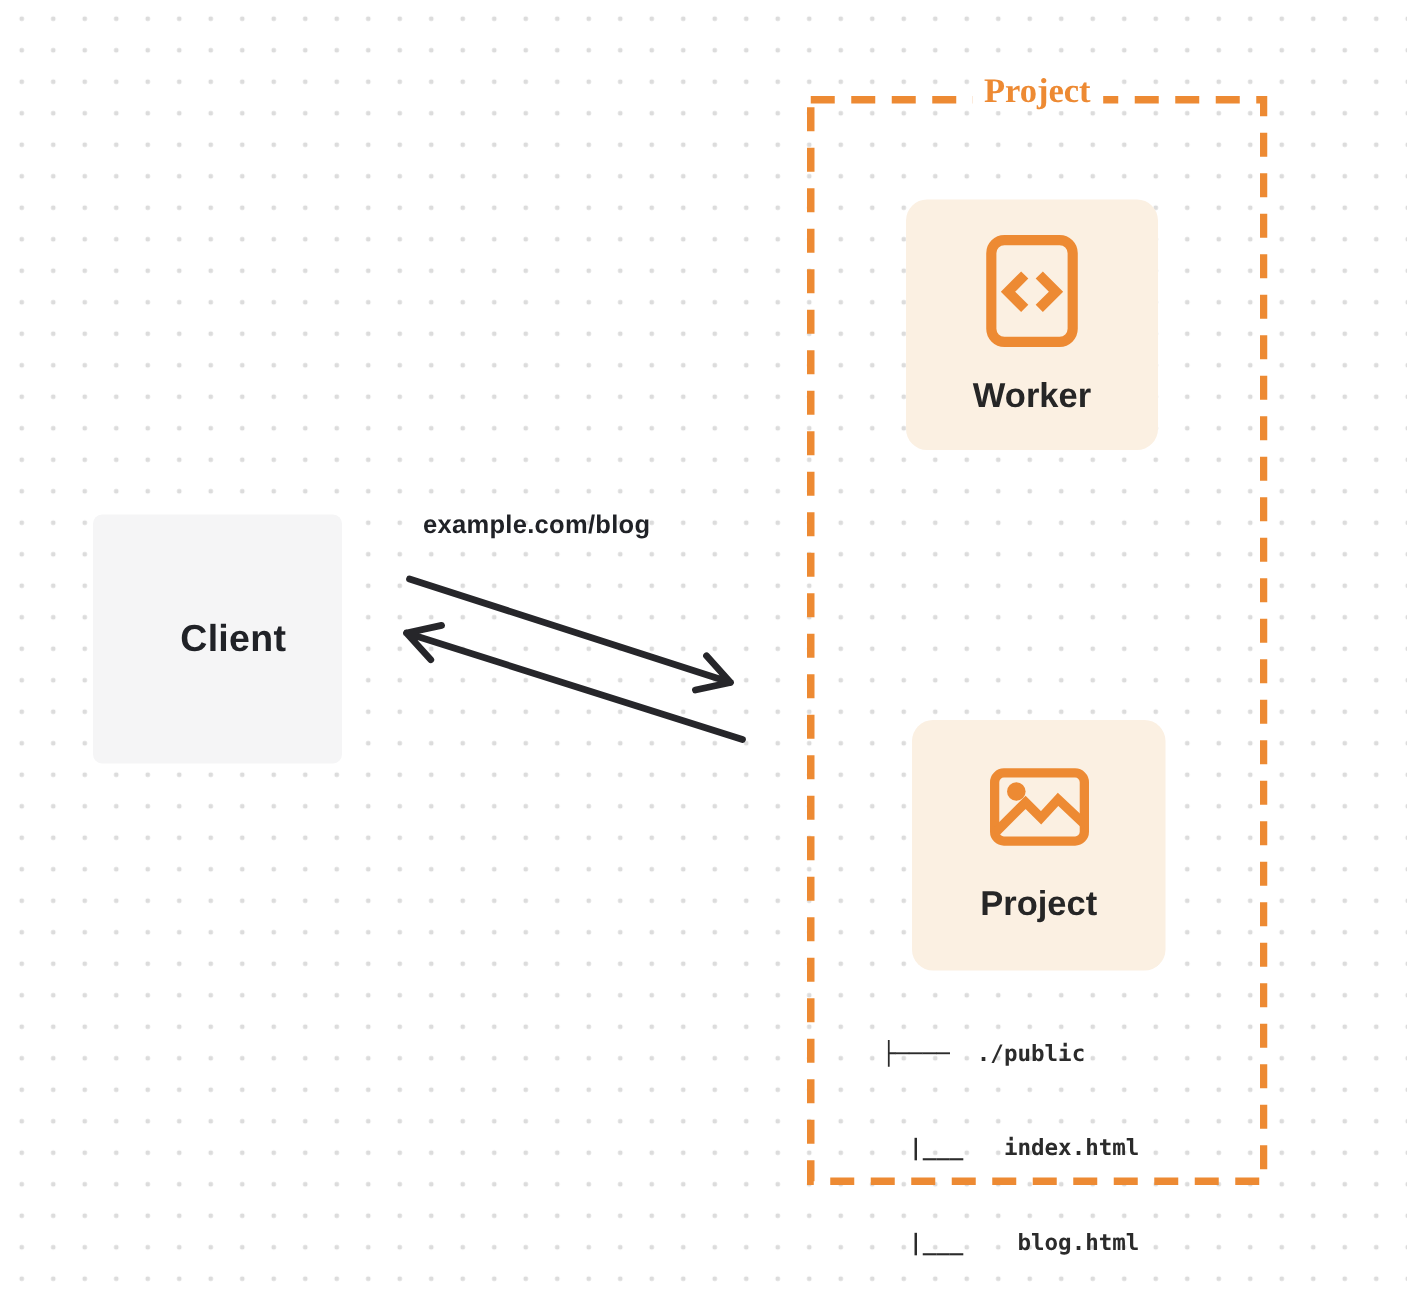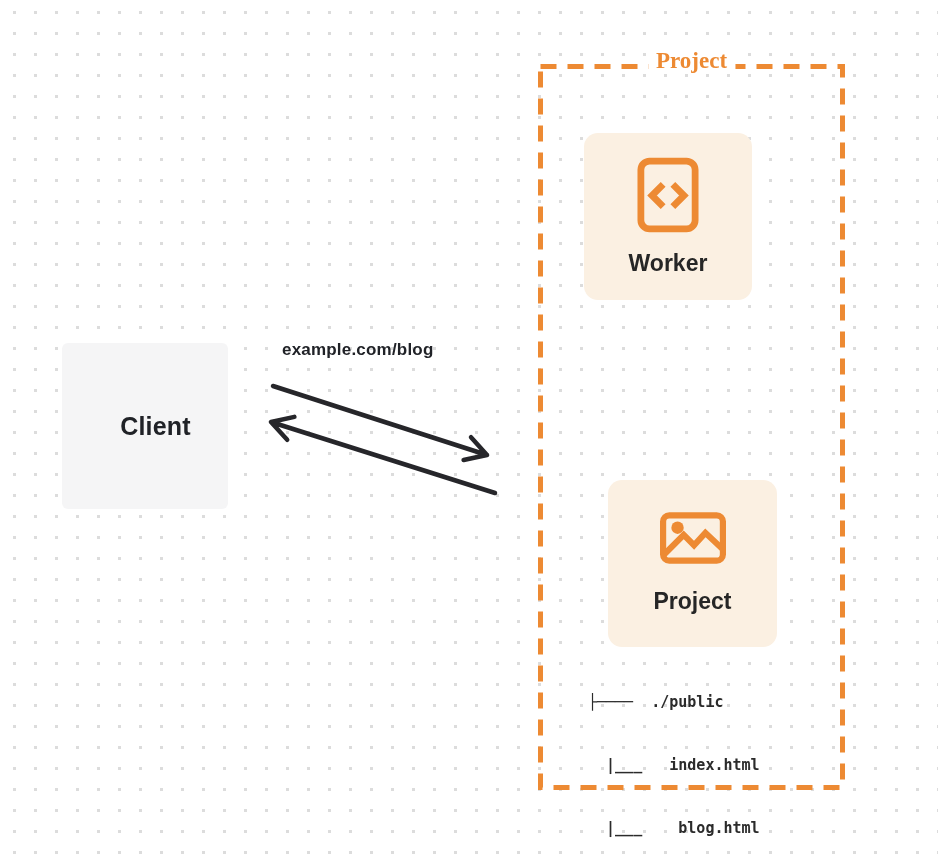--- a/index.html
+++ b/index.html
@@ -52,21 +52,21 @@
     font-family: Liberation Serif, serif;
   }
 
   
   .card {
     background: #fbf0e2;
     border-radius: 14px;
     display: flex; flex-direction: column;
     align-items: center; justify-content: center;
   }
-  .worker-card { left: 584px; top: 133px; width: 168px; height: 167px; }
+  .worker-card { left: 604px; top: 133px; width: 168px; height: 167px; }
   .assets-card { left: 608px; top: 480px; width: 169px; height: 167px; }
   .card .card-label {
     font-size: 23px; font-weight: bold; color: #262626;
   }
   .worker-card .icon-wrap { margin-bottom: 13px; }
   .assets-card .icon-wrap { margin-bottom: 20px; }
 
   
   .file-tree {
     left: 588px; top: 650px;

